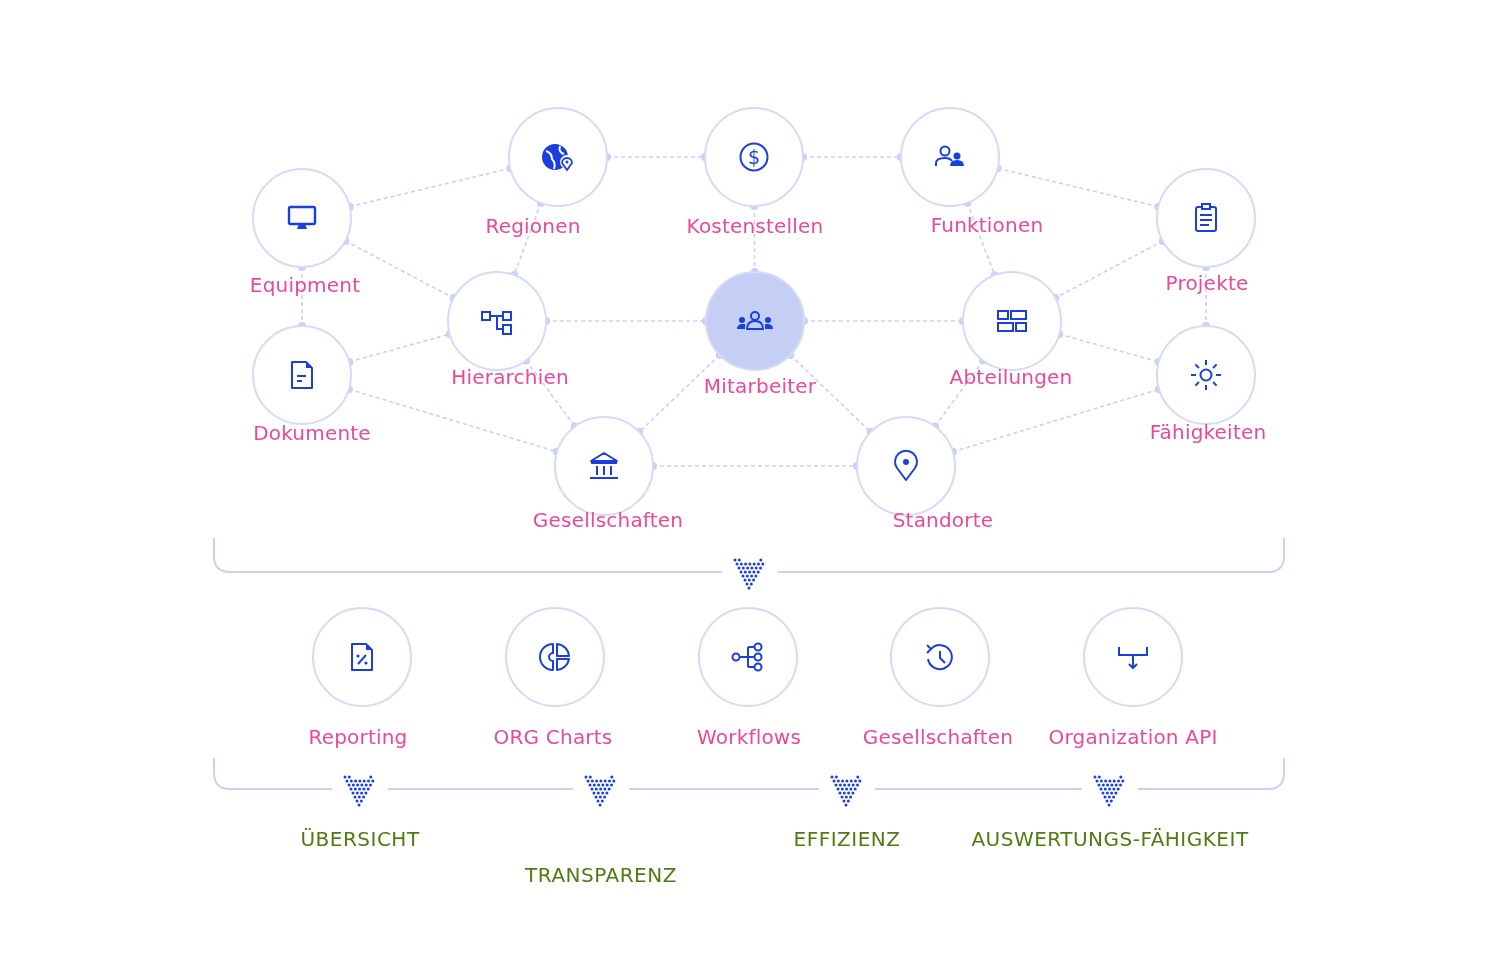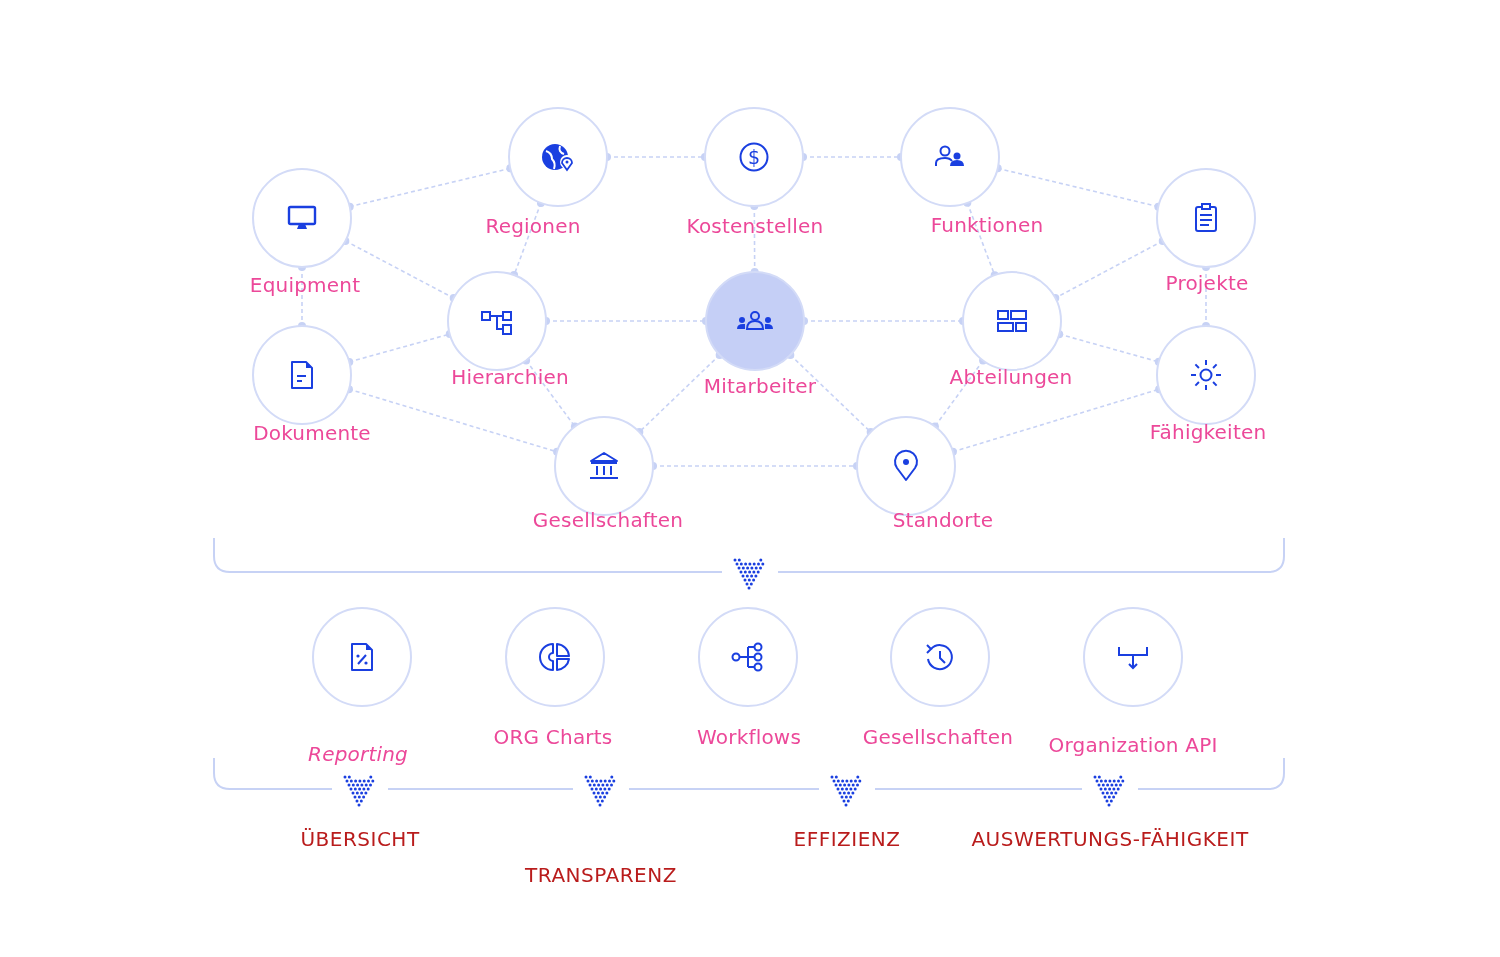--- a/index.html
+++ b/index.html
@@ -3,21 +3,21 @@
 <meta charset="utf-8">
 <style>
   html, body { margin: 0; padding: 0; background: #ffffff; }
   body { width: 1500px; height: 957px; position: relative; overflow: hidden;
          font-family: "DejaVu Sans", sans-serif; }
   #canvas { position: absolute; left: 0; top: 0; width: 1500px; height: 957px; }
   .node-label { position: absolute; transform: translateX(-50%); white-space: nowrap;
                 color: #ec4899; font-size: 20px; font-family: "DejaVu Sans", sans-serif;
                 letter-spacing: 0.2px; }
   .benefit-label { position: absolute; transform: translateX(-50%); white-space: nowrap;
-                   color: #b91c1c; font-size: 20px; letter-spacing: 0.5px;
+                   color: #4d7c0f; font-size: 20px; letter-spacing: 0.5px;
                    font-family: "DejaVu Sans", sans-serif; }
 </style>
 </head>
 <body>
 
 <svg id="canvas" viewBox="0 0 1500 957" xmlns="http://www.w3.org/2000/svg">
   <g id="edges">
       <g>
         <line x1="349.6655059980187" y1="206.6422036489096" x2="510.3344940019813" y2="168.3577963510904" stroke="#c7d2f5" stroke-width="1.6" stroke-dasharray="4 3"></line>
         <circle cx="349.6655059980187" cy="206.6422036489096" r="4" fill="#c7d2f5"></circle>
@@ -476,22 +476,22 @@
     <div class="node-label" style="left: 533px; top: 214px;">Regionen</div>
     <div class="node-label" style="left: 755px; top: 214px;">Kostenstellen</div>
     <div class="node-label" style="left: 987px; top: 213px;">Funktionen</div>
     <div class="node-label" style="left: 1207px; top: 271px;">Projekte</div>
     <div class="node-label" style="left: 510px; top: 365px;">Hierarchien</div>
     <div class="node-label" style="left: 1011px; top: 365px;">Abteilungen</div>
     <div class="node-label" style="left: 304px; top: 421px; margin-left: 8px;">Dokumente</div>
     <div class="node-label" style="left: 1208px; top: 420px;">Fähigkeiten</div>
     <div class="node-label" style="left: 608px; top: 508px;">Gesellschaften</div>
     <div class="node-label" style="left: 907px; top: 508px; margin-left: 36px;">Standorte</div>
-    <div class="node-label" style="left: 358px; top: 742px; font-style: italic;">Reporting</div>
+    <div class="node-label" style="left: 358px; top: 725px;">Reporting</div>
     <div class="node-label" style="left: 553px; top: 725px;">ORG Charts</div>
     <div class="node-label" style="left: 749px; top: 725px;">Workflows</div>
     <div class="node-label" style="left: 938px; top: 725px;">Gesellschaften</div>
-    <div class="node-label" style="left: 1133px; top: 725px; margin-top: 8px;">Organization API</div>
+    <div class="node-label" style="left: 1133px; top: 725px;">Organization API</div>
     <div class="benefit-label" style="left: 360px; top: 827px;">ÜBERSICHT</div>
     <div class="benefit-label" style="left: 601px; top: 863px;">TRANSPARENZ</div>
     <div class="benefit-label" style="left: 847px; top: 827px;">EFFIZIENZ</div>
     <div class="benefit-label" style="left: 1110px; top: 827px;">AUSWERTUNGS-FÄHIGKEIT</div>
   </div>
 
 </body></html>

